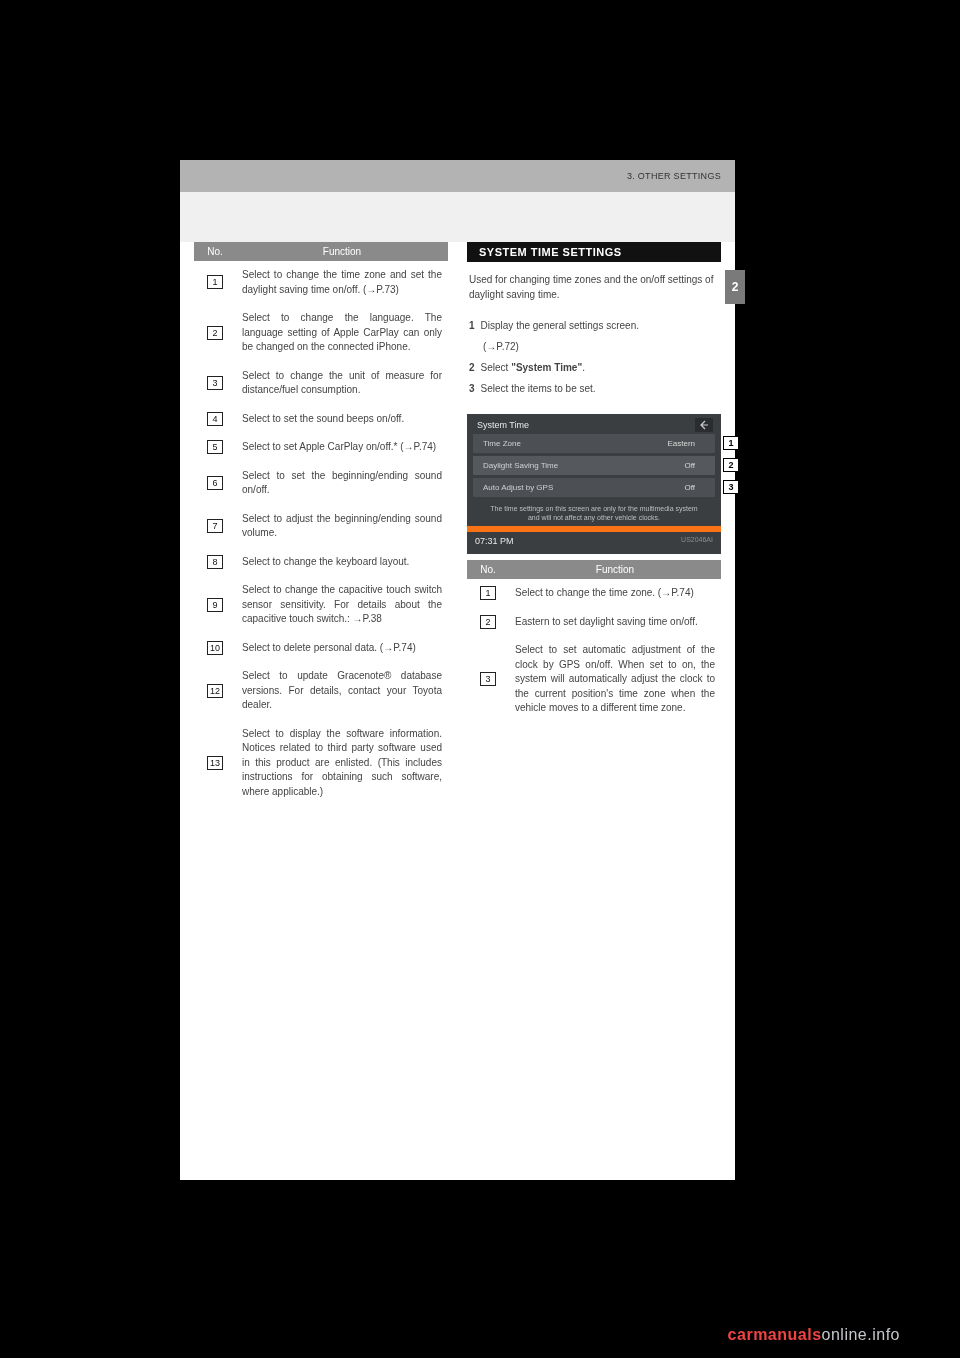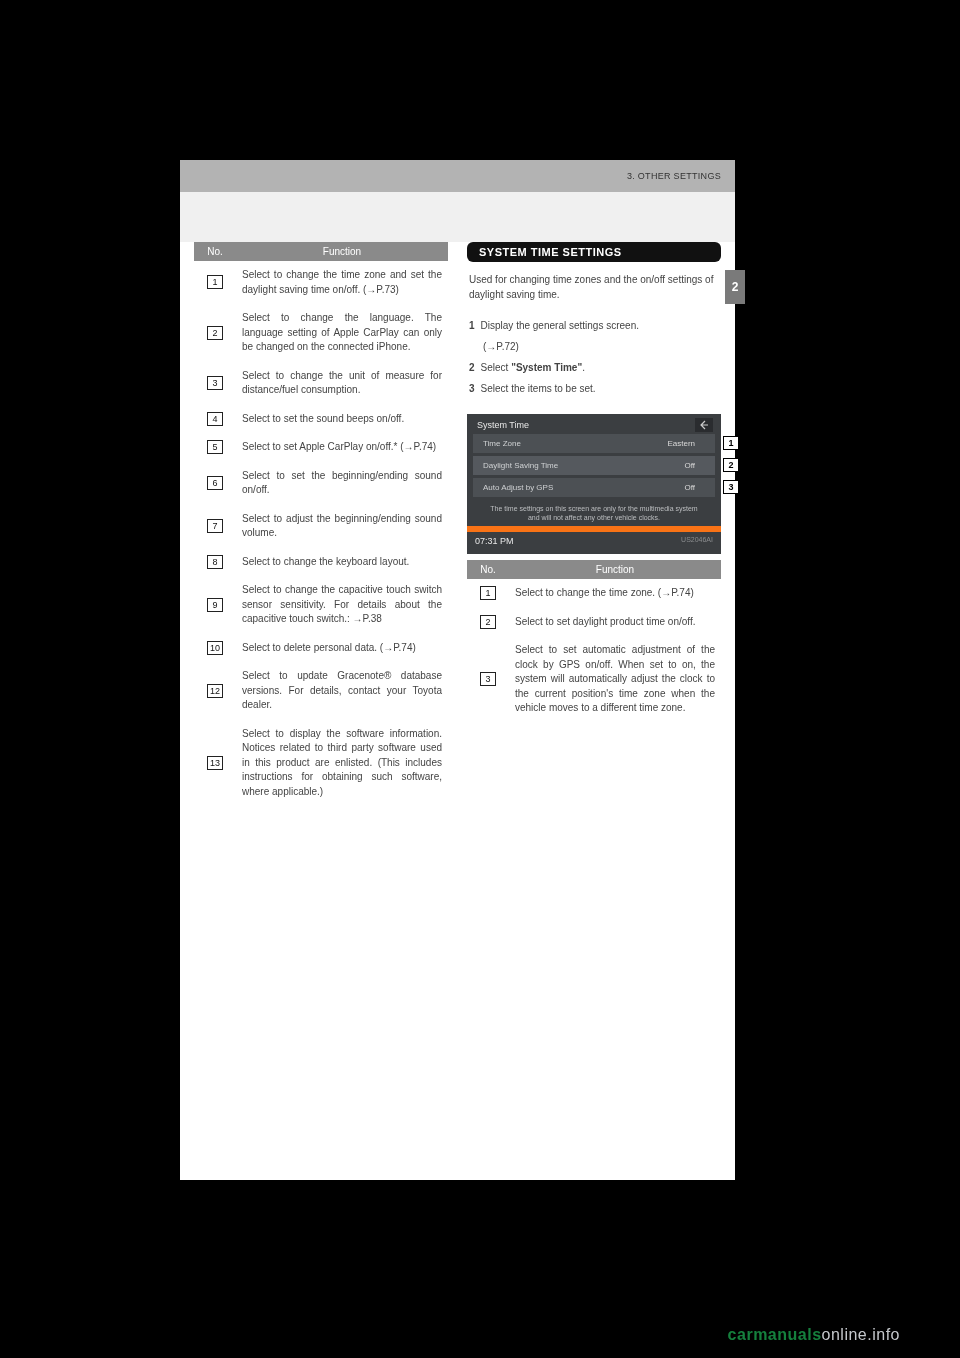--- a/index.html
+++ b/index.html
@@ -123,21 +123,20 @@
 
   
   .sect-hdr {
     background: var(--section-hdr-bg);
     color: var(--section-hdr-text);
     font-weight: bold;
     font-size: 11px;
     padding: 4px 12px;
     letter-spacing: 0.5px;
     margin-bottom: 6px;
-    border-radius: 6px;
   }
 
   .body-note {
     font-size: 10px;
     color: #444;
     line-height: 1.5;
     padding: 4px 2px 6px 2px;
   }
   .body-note .step {
     margin: 6px 0;
@@ -210,21 +209,21 @@
 
   .watermark {
     position:absolute;
     right: 60px;
     bottom: 14px;
     font-family: Arial, sans-serif;
     font-size: 16px;
     letter-spacing: 0.5px;
     color:#c5c8cc;
   }
-  .watermark .bold { font-weight: bold; color:#15803d; }
+  .watermark .bold { font-weight: bold; color:#ef4444; }
 </style>
 </head>
 <body>
 
 <div class="page">
 
   <div class="hdr-bar">
     <span>3. OTHER SETTINGS</span>
   </div>
   <div class="under-hdr"></div>
@@ -359,21 +358,21 @@
             <td>Function</td>
           </tr>
         </thead>
         <tbody>
           <tr>
               <td class="no"><span class="num-box">1</span></td>
               <td>Select to change the time zone. (→P.74)</td>
             </tr>
           <tr>
               <td class="no"><span class="num-box">2</span></td>
-              <td>Select to set daylight product time on/off.</td>
+              <td>Eastern to set daylight saving time on/off.</td>
             </tr>
           <tr>
               <td class="no"><span class="num-box">3</span></td>
               <td>Select to set automatic adjustment of the clock by GPS on/off. When set to on, the system will automatically adjust the clock to the current position's time zone when the vehicle moves to a different time zone.</td>
             </tr>
         </tbody>
       </table>
 
     </div>
   </div>

